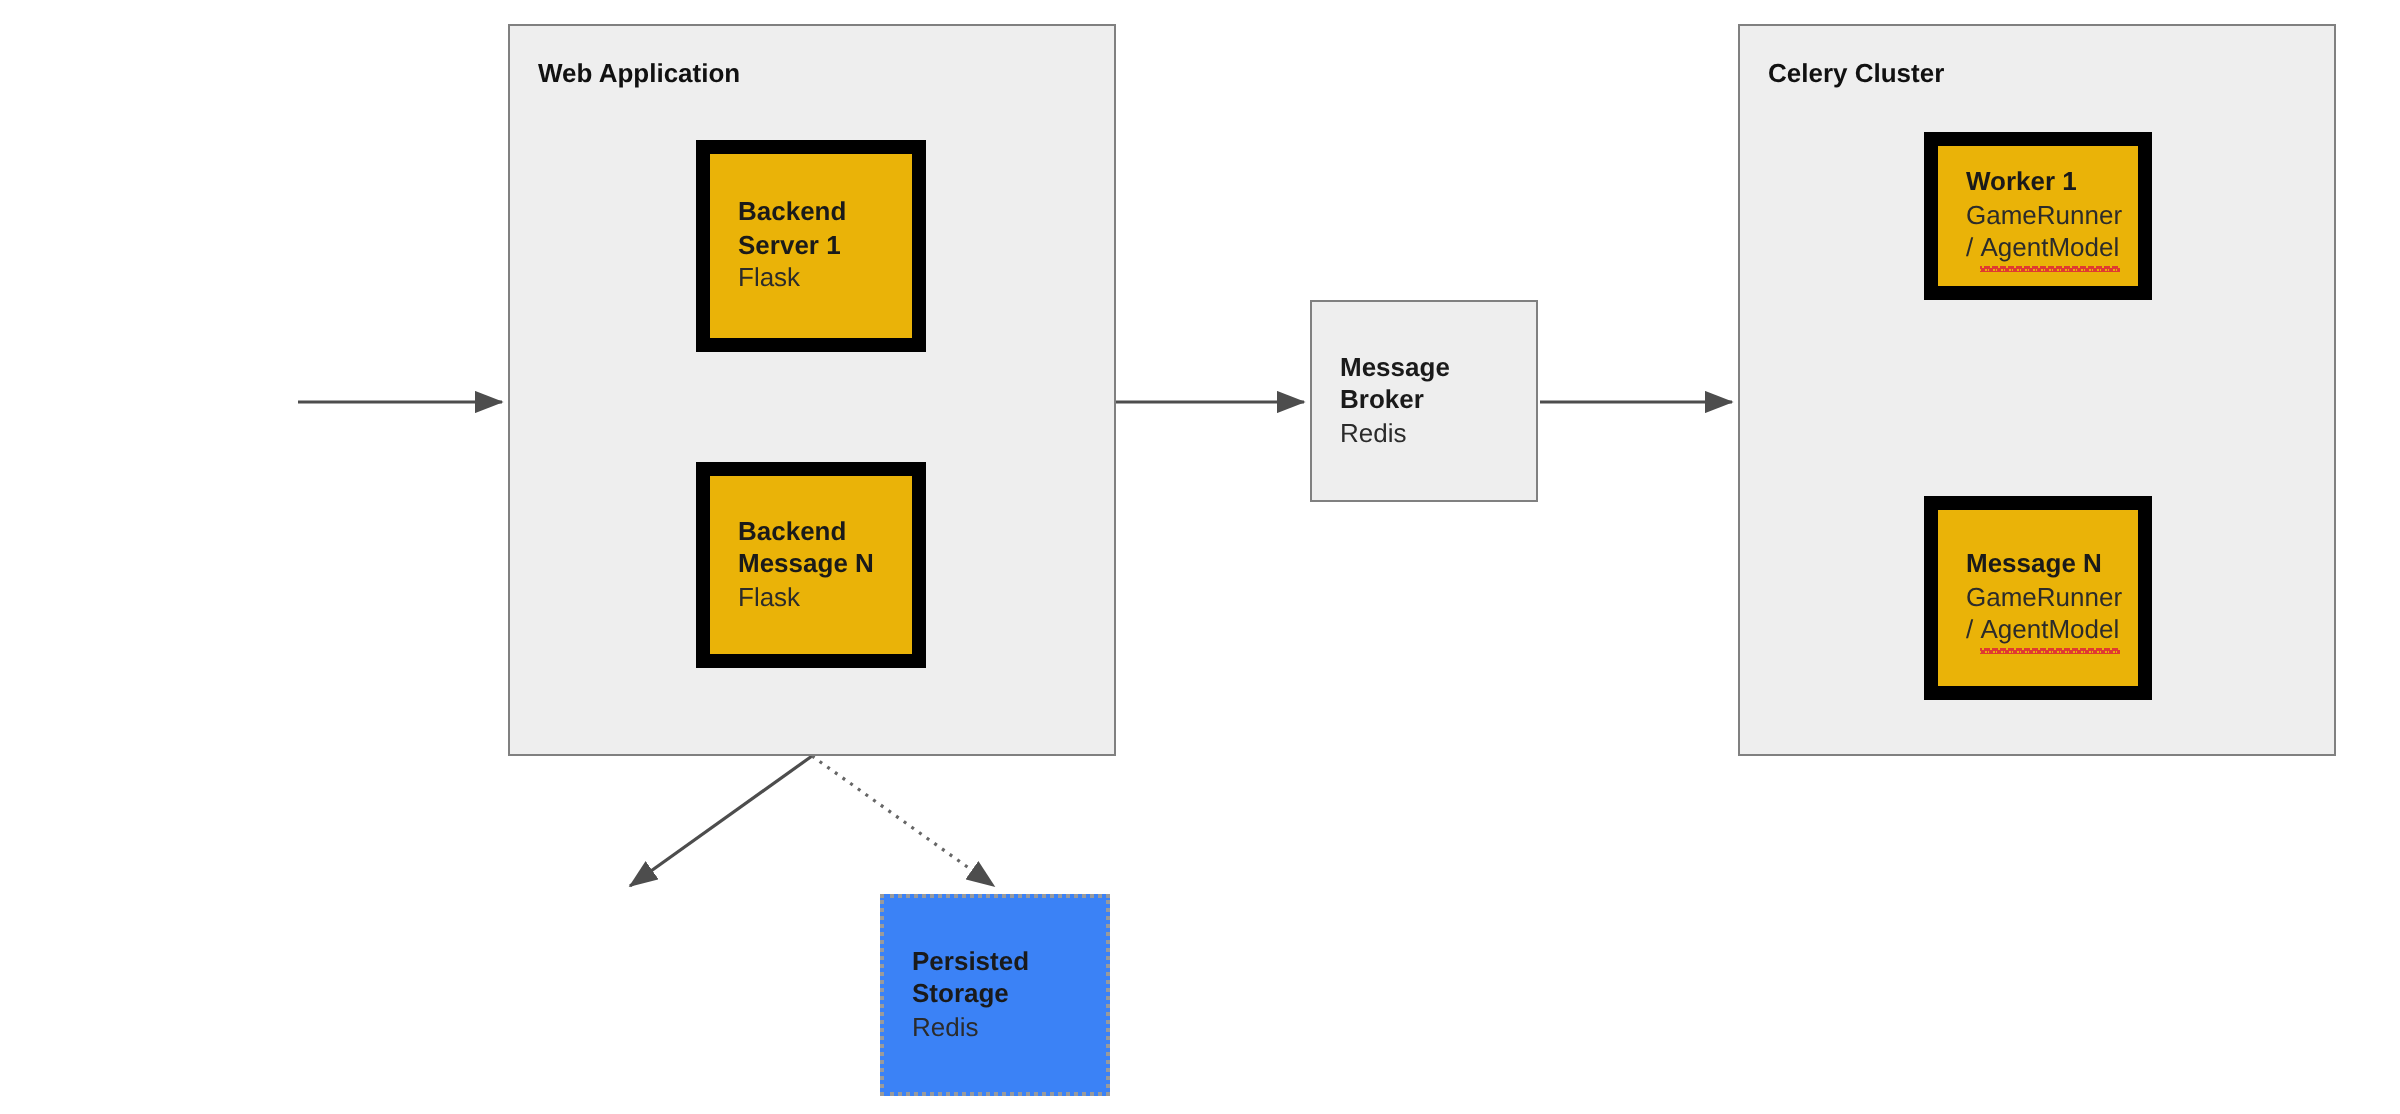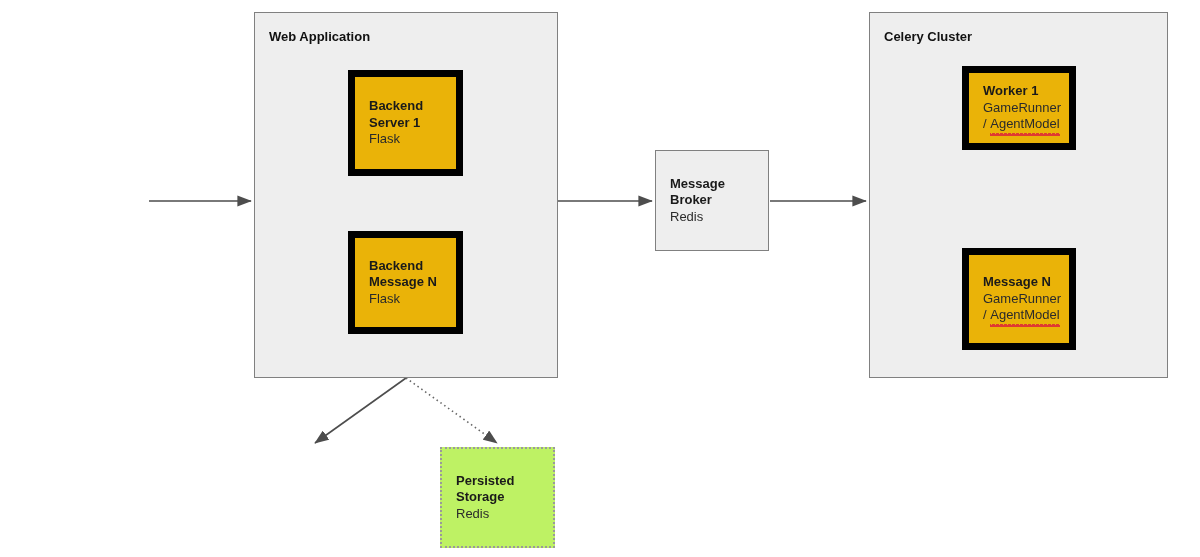--- a/index.html
+++ b/index.html
@@ -28,21 +28,21 @@
     justify-content:flex-start;
     background:#eeeeee;
     border:1px solid #808080;
   }
   .node.inner{
     background:#eab308;
     border:7px solid #000000;
   }
   .node.dotted{
     border:2px dotted #9a9a9a;
-    background:#bef264;
+    background:#3b82f6;
   }
   .lbl{
     font-size:13px;
     line-height:16.5px;
     color:#1a1a1a;
     white-space:nowrap;
   }
   .lbl.bold{font-weight:bold;}
   .lbl.sub{font-weight:normal;color:#2b2b2b;}
   .pad-left{padding-left:14px;}

